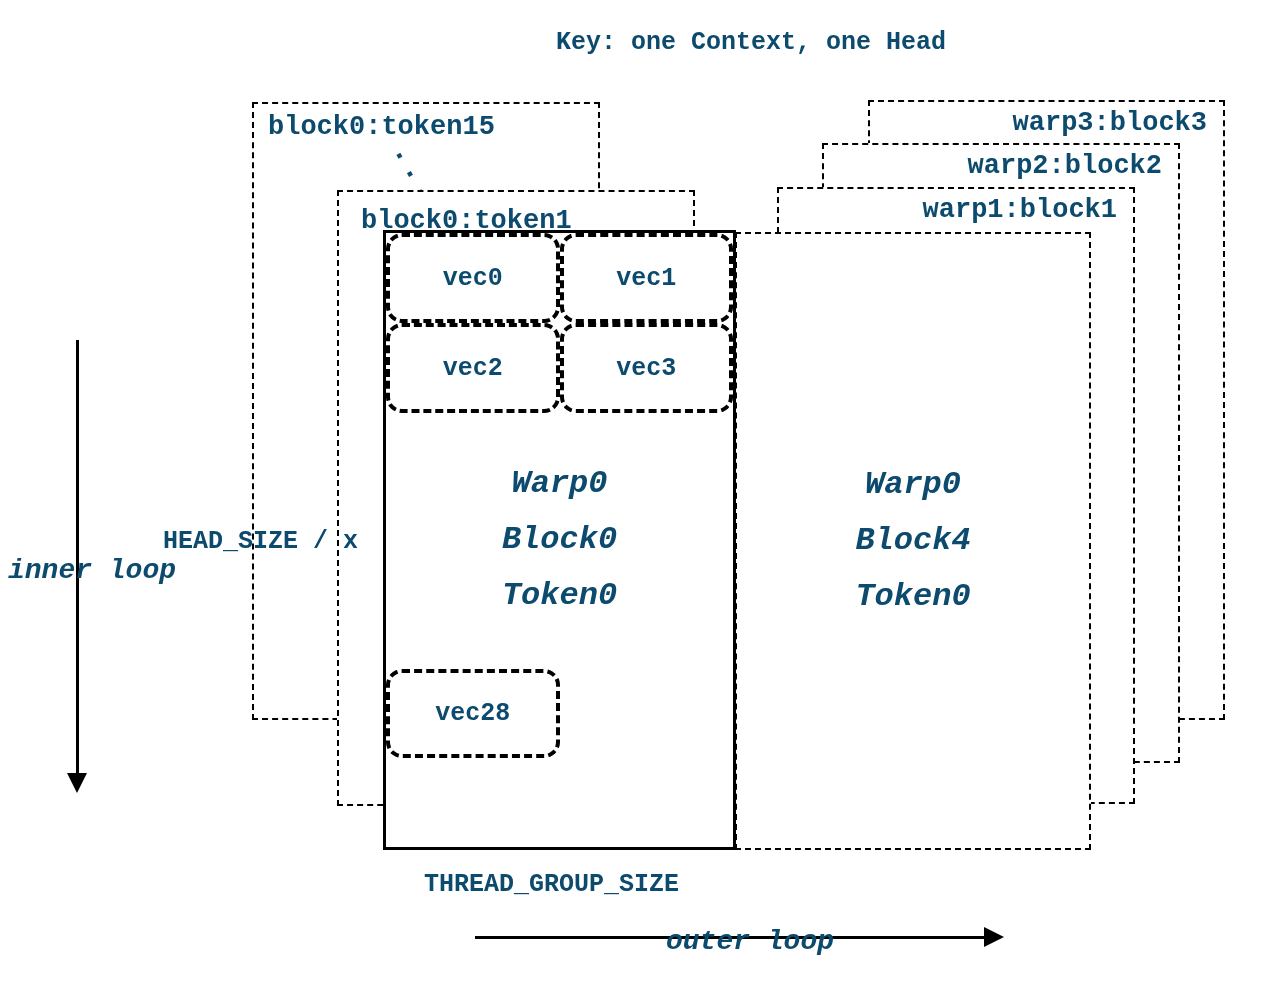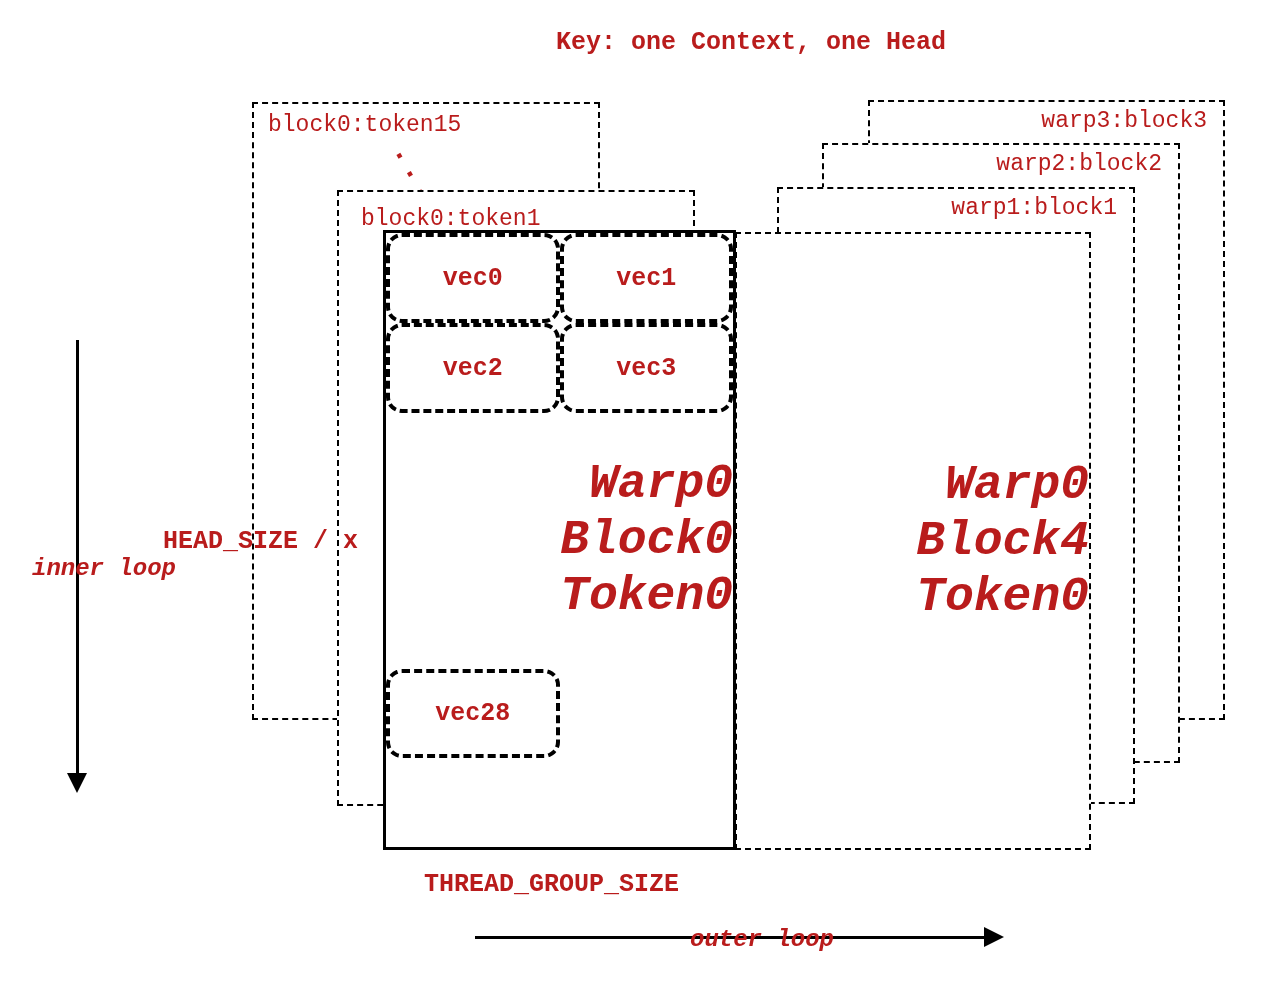--- a/index.html
+++ b/index.html
@@ -1,28 +1,28 @@
 <!DOCTYPE html>
 <html><head>
 <meta charset="utf-8">
 <style>
   html,body{margin:0;padding:0;background:#ffffff;}
   #canvas{
     position:relative;width:1264px;height:984px;background:#ffffff;
-    font-family:"Liberation Mono","DejaVu Sans Mono",monospace;color:#b91c1c;overflow:hidden;
+    font-family:"Liberation Mono","DejaVu Sans Mono",monospace;color:#0c4a6e;overflow:hidden;
   }
   .box{position:absolute;box-sizing:border-box;background:#ffffff;}
   .dashed{border:2px dashed #000;}
   .solid{border:3px solid #000;}
-  .boxlabel{position:absolute;font-weight:normal;font-size:23px;white-space:nowrap;}
+  .boxlabel{position:absolute;font-weight:bold;font-size:27px;white-space:nowrap;}
   .label{position:absolute;font-weight:bold;font-size:25px;white-space:nowrap;}
-  .ilabel{position:absolute;font-weight:bold;font-style:italic;font-size:24px;white-space:nowrap;margin-left:24px;}
+  .ilabel{position:absolute;font-weight:bold;font-style:italic;font-size:28px;white-space:nowrap;}
   .centerlines{
-    position:absolute;left:0;width:100%;text-align:right;
-    font-weight:bold;font-style:italic;font-size:48px;line-height:56px;
+    position:absolute;left:0;width:100%;text-align:center;
+    font-weight:bold;font-style:italic;font-size:32px;line-height:56px;
   }
   .vecgrid{
     position:absolute;left:0;width:100%;
     display:grid;grid-template-columns:1fr 1fr;grid-template-rows:1fr 1fr;
   }
   .veccell{
     box-sizing:border-box;border:4px dashed #000;border-radius:16px;
     display:flex;align-items:center;justify-content:center;
     font-weight:bold;font-size:25px;background:transparent;
   }

